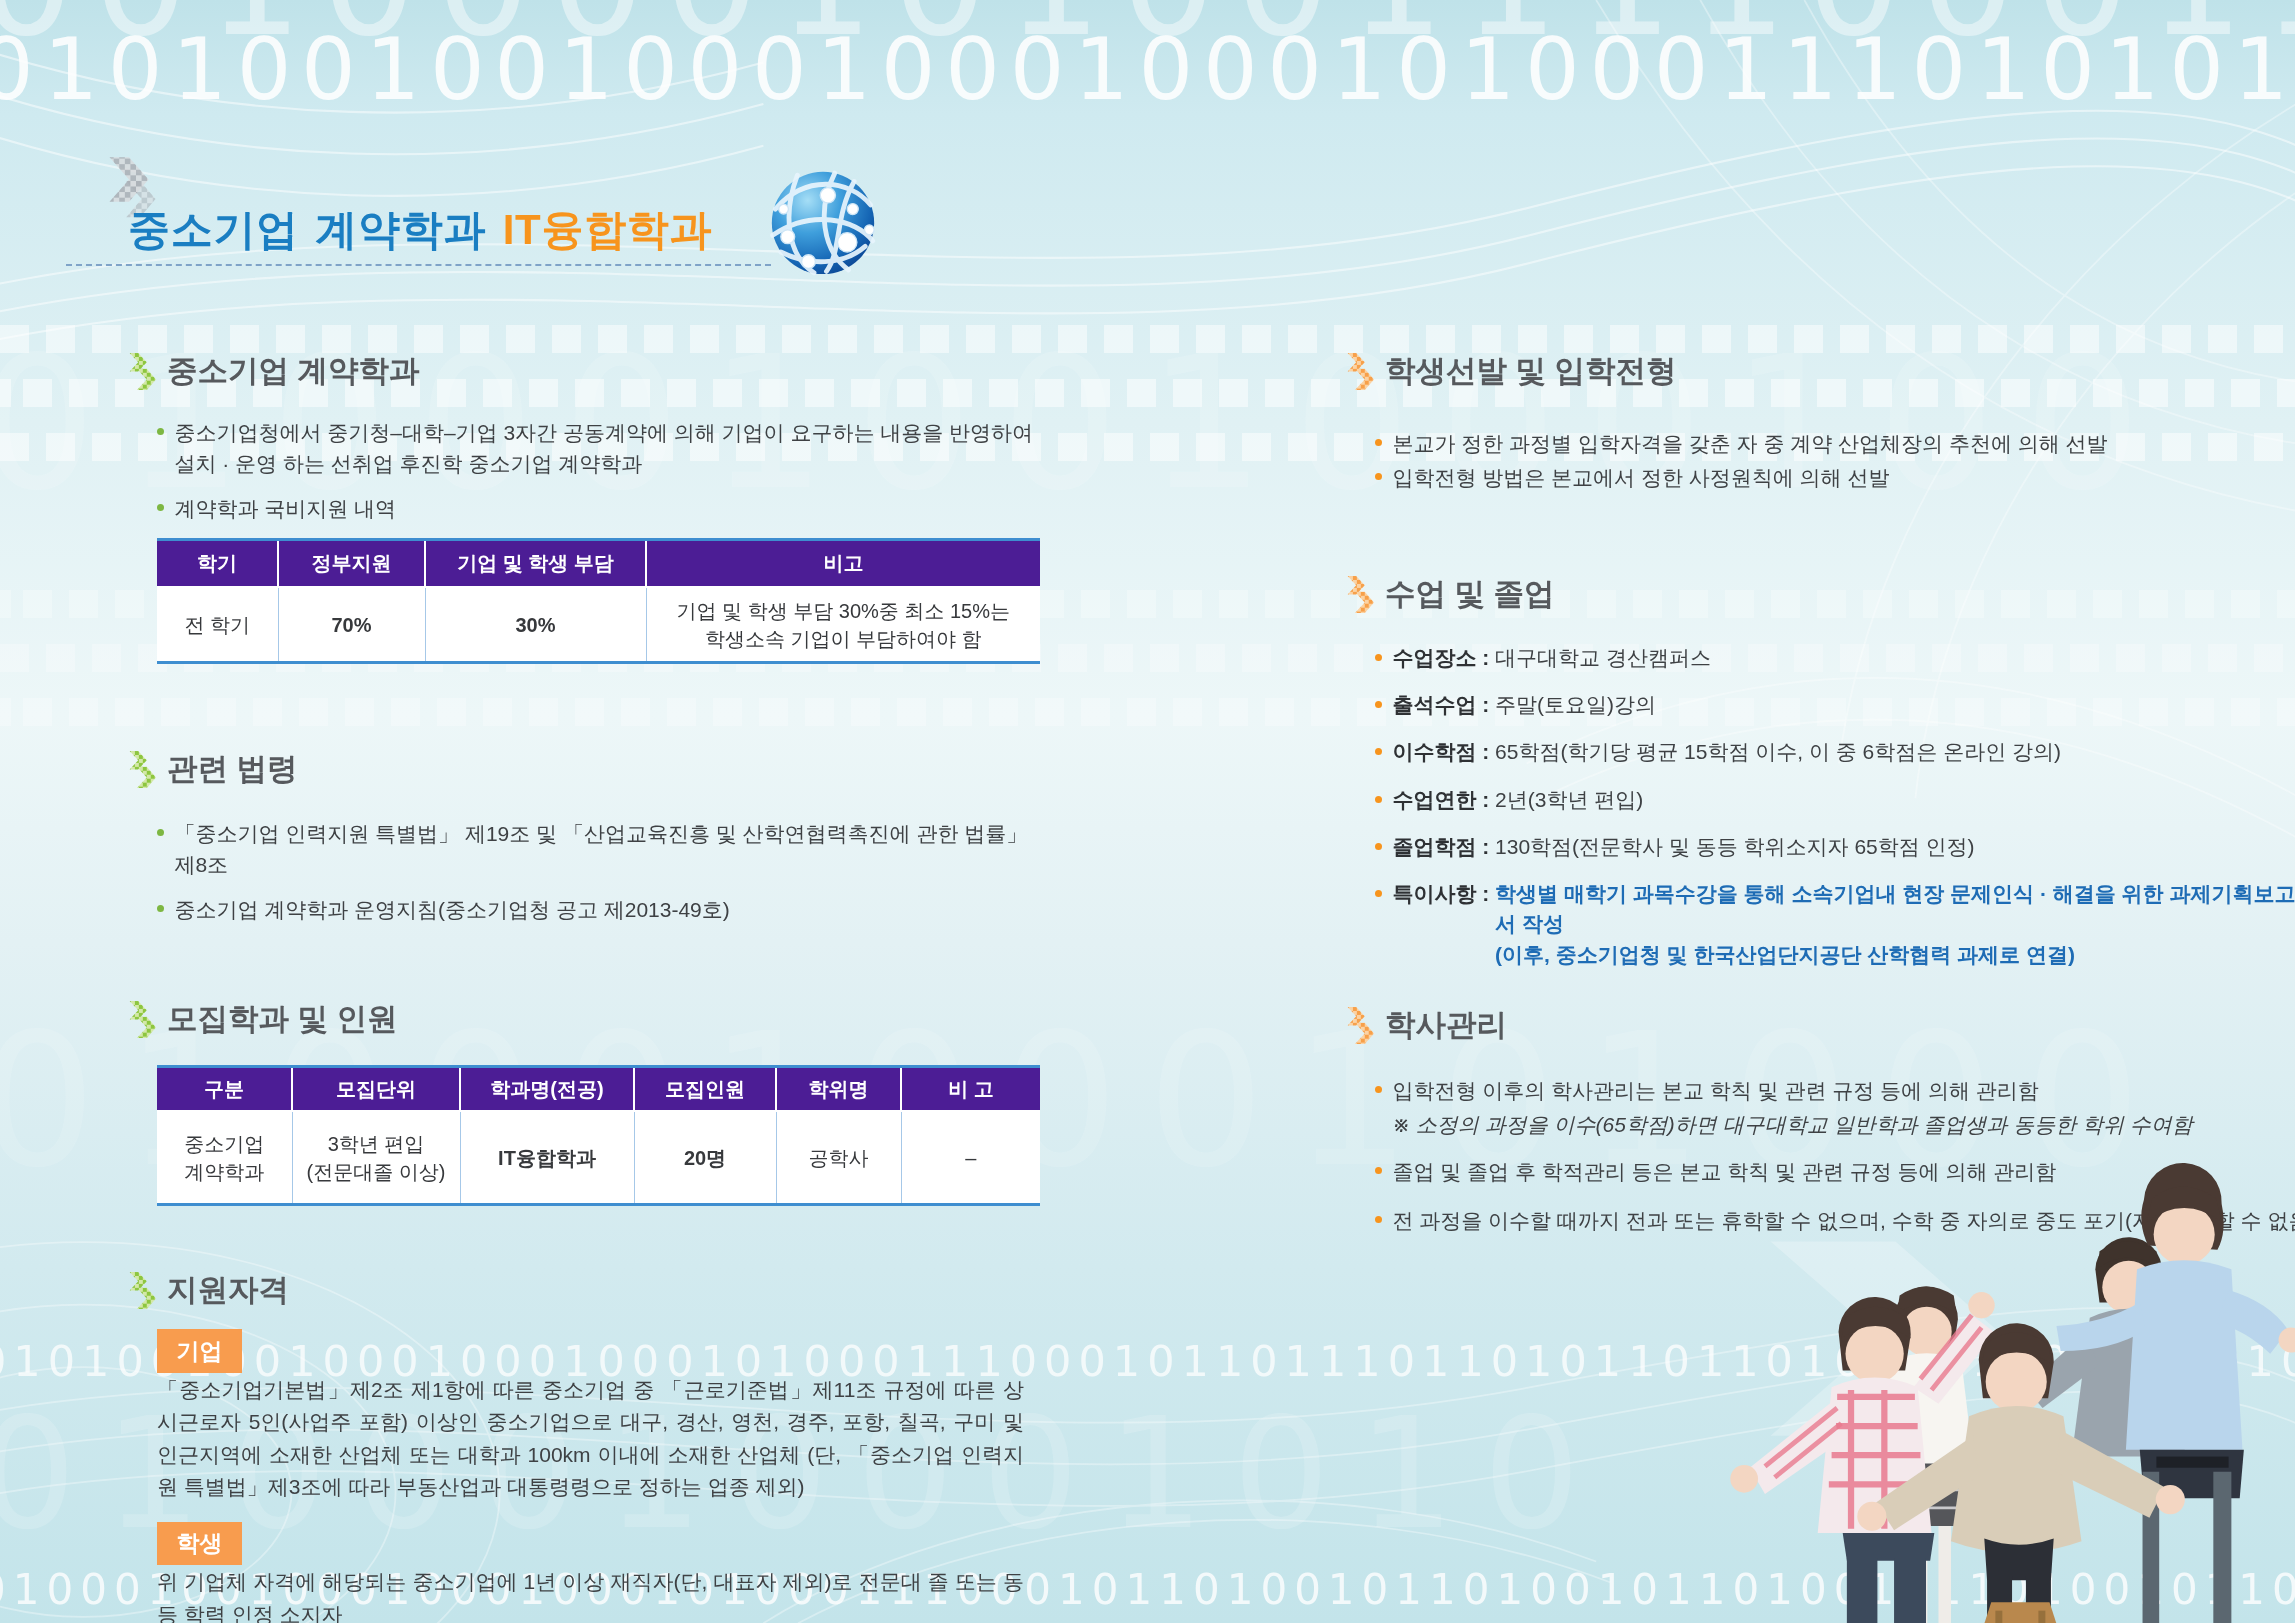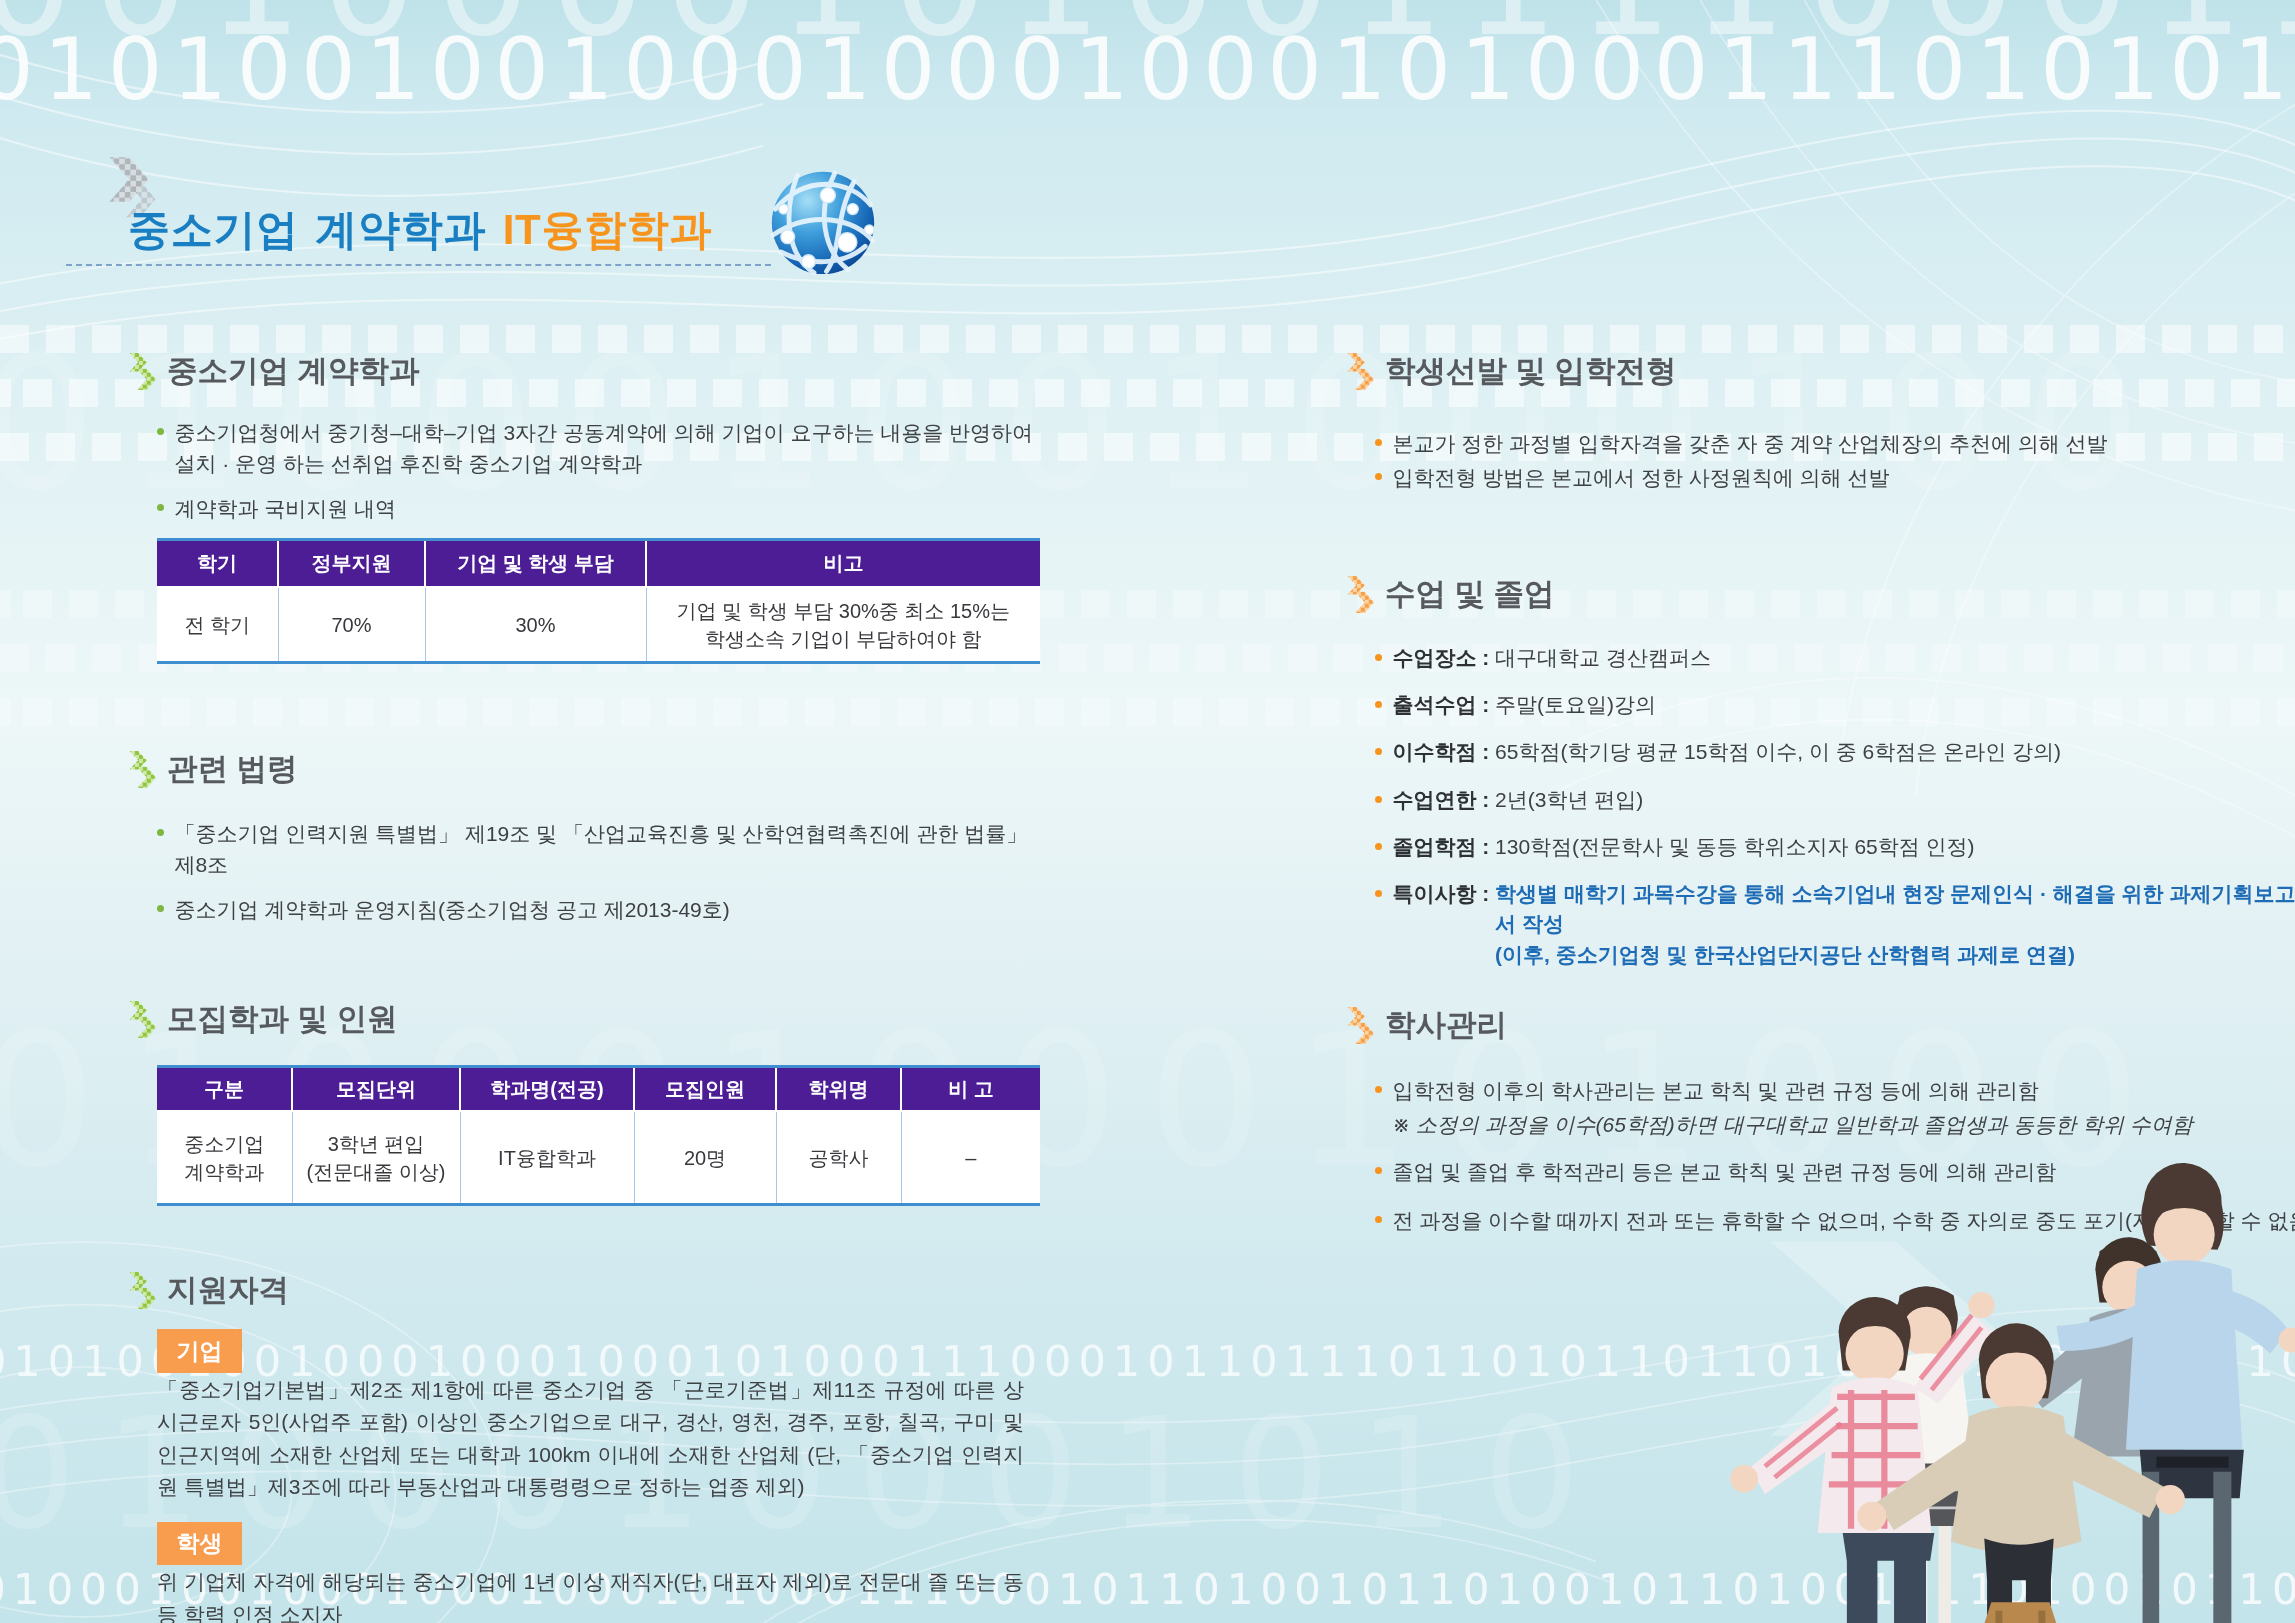--- a/index.html
+++ b/index.html
@@ -56,21 +56,21 @@
   .note{margin:-5.6px 0 15.3px 17.4px;font-size:21px;line-height:1.45;color:#3e4144;font-style:italic;}
   .note:empty{display:none;}
 
   
   table{border-collapse:collapse;background:#ffffff;width:100%;
         border-top:3.5px solid #3e8ed0;border-bottom:3.5px solid #3e8ed0;}
   th{background:#4c1d95;color:#ffffff;font-weight:bold;font-size:20px;border-left:2.1px solid #fff;border-bottom:2.1px solid #fff;}
   th:first-child{border-left:none;}
   td{border-left:0.7px solid #a6c8e8;text-align:center;font-size:20px;color:#37393c;white-space:pre-line;line-height:1.4;}
   td:first-child{border-left:none;}
-  td.bold{font-weight:normal;}
+  td.bold{font-weight:bold;}
   .tbl1 th{height:43px;}
   .tbl1 td{height:71px;}
   .tbl2 th{height:40px;}
   .tbl2 td{height:89px;}
 
   
   .badge{display:inline-block;background:#f89c4e;color:#fff;font-size:23px;font-weight:bold;
          padding:6.2px 19.4px;margin:0 0 1px 0;}
   .para{margin:0 16px 18px 0;font-size:21px;line-height:1.55;color:#3e4144;text-align:justify;}
 

